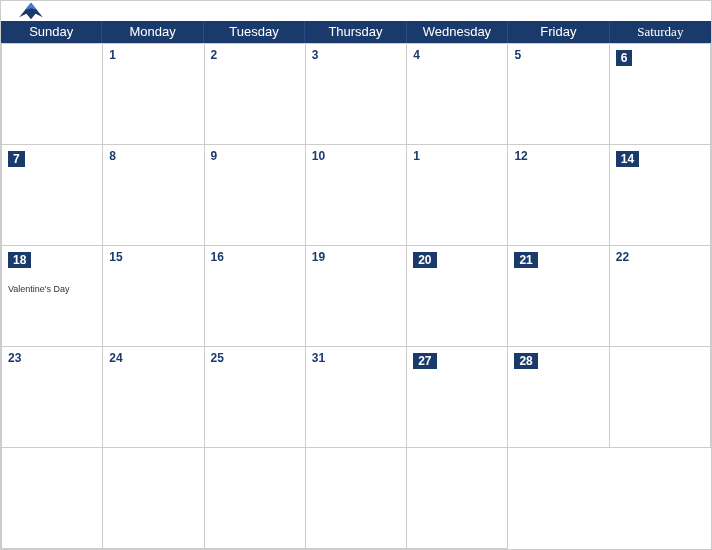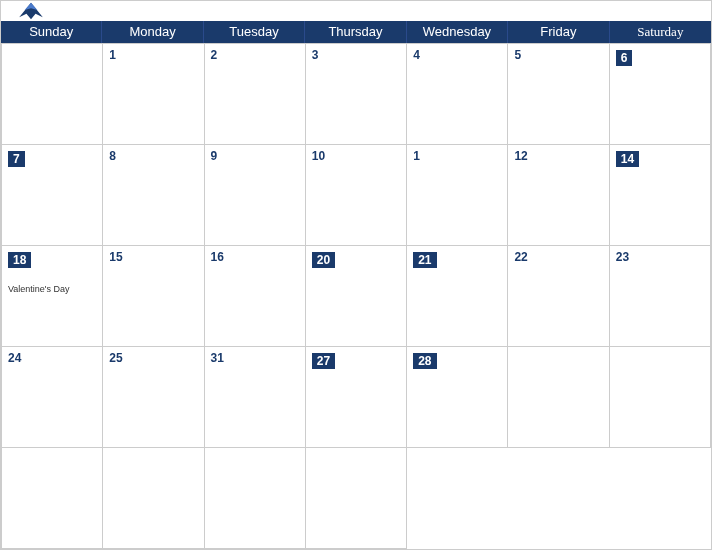--- a/index.html
+++ b/index.html
@@ -173,20 +173,23 @@
         <span class="day-number">12</span>
       </div>
       <div class="day-cell weekend-cell"><span class="day-number">14</span></div>
       <div class="day-cell weekend-cell"><span class="day-number">18</span><div class="event-text">Valentine's Day</div></div>
       <div class="day-cell">
         <span class="day-number">15</span>
       </div>
       <div class="day-cell">
         <span class="day-number">16</span>
       </div>
+      <div class="day-cell">
+        <span class="day-number">19</span>
+      </div>
       <div class="day-cell weekend-cell"><span class="day-number">20</span></div>
       <div class="day-cell weekend-cell"><span class="day-number">21</span></div>
       <div class="day-cell">
         <span class="day-number">22</span>
       </div>
       <div class="day-cell">
         <span class="day-number">23</span>
       </div>
       <div class="day-cell">
         <span class="day-number">24</span>

